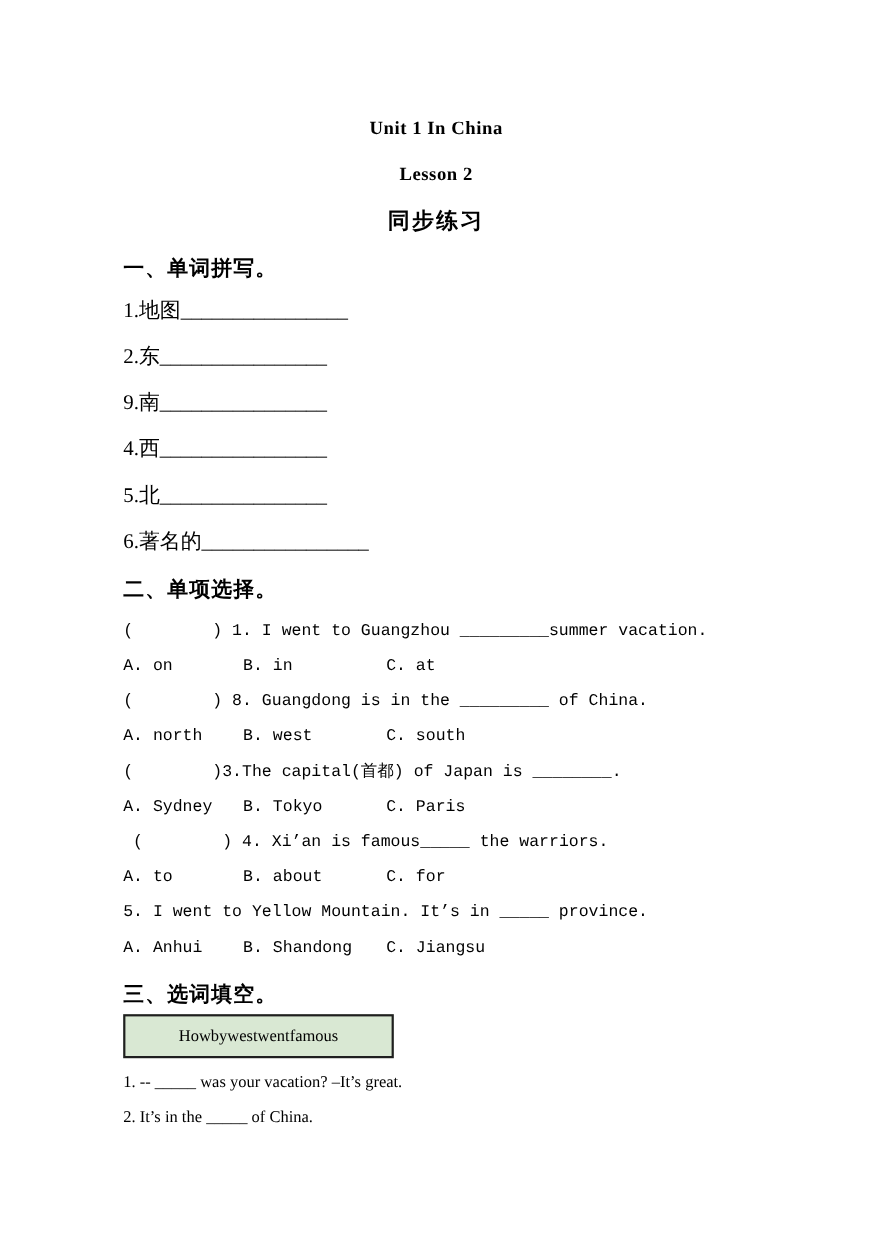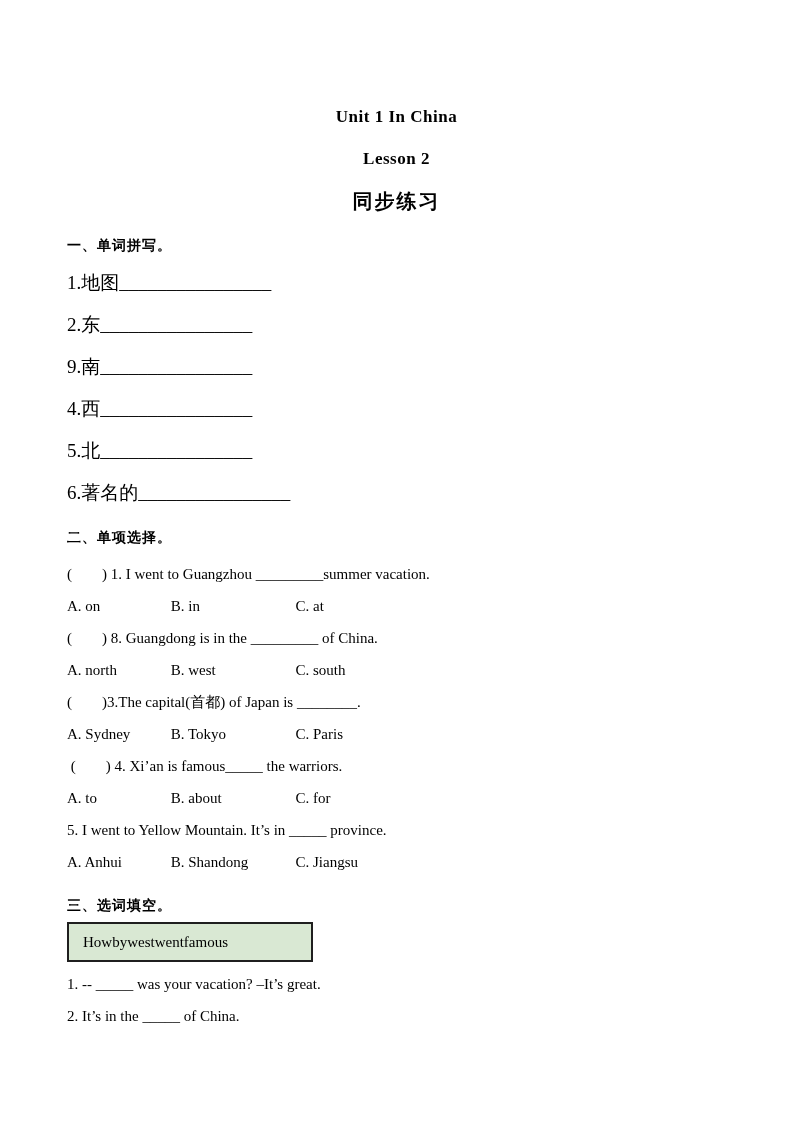--- a/index.html
+++ b/index.html
@@ -2,74 +2,74 @@
 <html><head>
 <meta charset="utf-8">
 <style>
   html, body { margin: 0; padding: 0; background: #ffffff; }
   .page {
     position: relative;
     width: 793px;
     height: 1122px;
     background: #ffffff;
     box-sizing: border-box;
-    padding: 0 67px;
+    padding: 0 112px;
     font-family: "Liberation Serif", "DejaVu Serif", serif;
     color: #000000;
     overflow: hidden;
   }
   .titles { padding-top: 96px; text-align: center; }
   .t-line {
     line-height: 42px;
     font-weight: bold;
     font-size: 17px;
     letter-spacing: 0.5px;
   }
   .t-cn {
     font-size: 20px;
     font-family: "Liberation Sans", "DejaVu Sans", sans-serif;
     letter-spacing: 2px;
   }
   .sec-heading {
     font-family: Liberation Sans, sans-serif;
     font-weight: bold;
-    font-size: 14px;
+    font-size: 19px;
     line-height: 30px;
     margin: 8px 0 0 0;
     letter-spacing: 1px;
   }
   .sec-heading.s3 { margin-top: 12px; }
   .s1-items { margin-top: 2px; }
   .s1-items p {
     margin: 0;
     line-height: 42px;
     font-size: 19px;
     white-space: pre-wrap;
   }
-  .s2-block { margin-top: 6px; }
+  .s2-block { margin-top: 6px; font-family: Liberation Mono, monospace; }
   .s2-block .q {
     margin: 0;
     line-height: 32px;
     font-size: 15px;
     white-space: pre-wrap;
   }
   .options { line-height: 32px; font-size: 15px; }
   .opt { display: inline-block; white-space: pre-wrap; }
   .opt.c1 { width: 100px; }
   .opt.c2 { width: 121px; }
   .word-box {
     margin-top: 2px;
     width: 246px;
     height: 40px;
     box-sizing: border-box;
     border: 2px solid #1f1f1f;
     background: #d9e8d3;
     display: flex;
     align-items: center;
-    justify-content: flex-start;
+    justify-content: center;
     padding: 0 14px;
     font-size: 15px;
   }
   .s3-items { margin-top: 6px; }
   .s3-items p {
     margin: 0;
     line-height: 32px;
     font-size: 15px;
     white-space: pre-wrap;
   }

